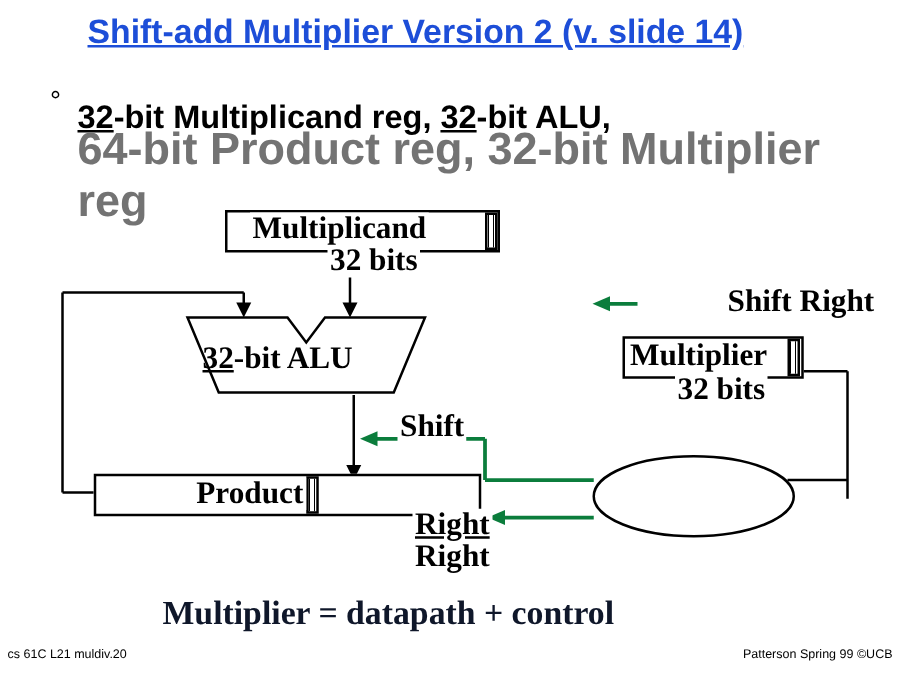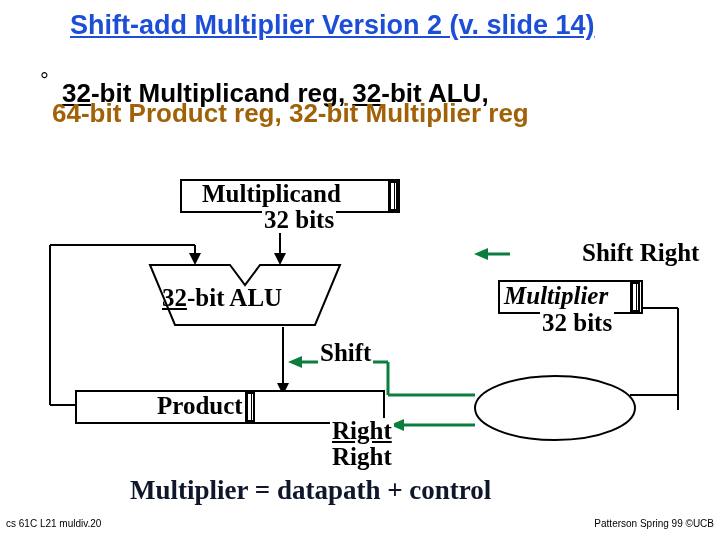--- a/index.html
+++ b/index.html
@@ -37,29 +37,29 @@
     position: absolute;
     left: 22px;
     top: 0px;
     font-size: 26px;
     font-weight: bold;
     color: #000;
     margin-top: 10px;
   }
   .bullet-line2 {
     position: absolute;
-    left: 12px;
+    left: 22px;
     top: 30px;
-    font-size: 26px;
+    font-size: 36px;
     font-weight: bold;
-    color: #a16207;
+    color: #737373;
   }
   .stage {
     position: absolute;
-    top: 165px;
+    top: 154px;
     left: 0px;
     width: 704px;
     height: 330px;
   }
   .box {
     border: 2px solid #000;
     background: #fff;
     position: absolute;
   }
   .lbl {
@@ -170,21 +170,21 @@
   <div class="box" style="left:75px; top:225px; width:310px; height:34px;"></div>
   <div class="hatch" style="left:245px; top:227px; width:10px; height:30px;"></div>
   <div class="lbl" style="left:155px; top:228px;">Product</div>
 
   <div class="lbl" style="left:330px; top:253px; text-align:left;">
     <span class="u">Right</span><br><span>Right</span>
   </div>
 
   <div class="box" style="left:498px; top:115px; width:145px; height:34px;"></div>
   <div class="hatch" style="left:630px; top:117px; width:10px; height:30px;"></div>
-  <div class="lbl" style="left:502px; top:118px;font-style:italic;">Multiplier</div>
+  <div class="lbl" style="left:502px; top:118px;">Multiplier</div>
   <div class="lbl" style="left:540px; top:145px;">32 bits</div>
 
   <div class="lbl" style="left:580px; top:75px;">Shift Right</div>
 
   <svg width="720" height="340" style="position:absolute;top:0;left:0;">
     <ellipse cx="555" cy="243" rx="80" ry="32" fill="#fff" stroke="#000" stroke-width="2"></ellipse>
   </svg>
 
 </div>
 

